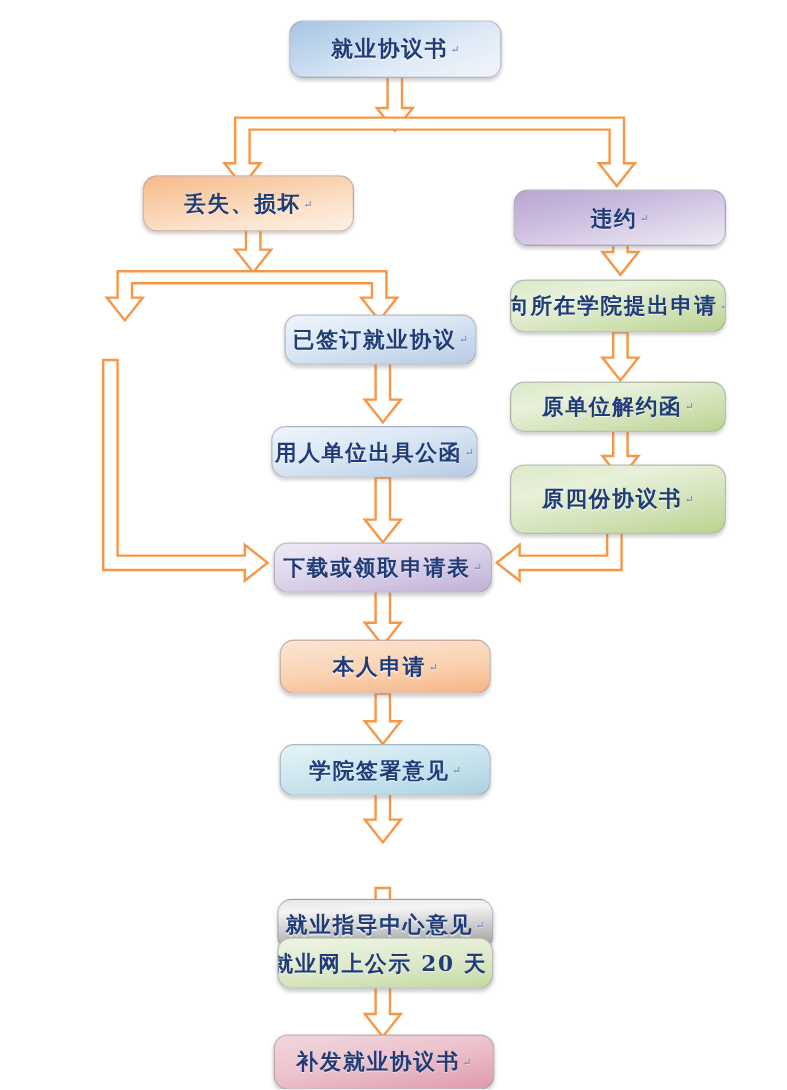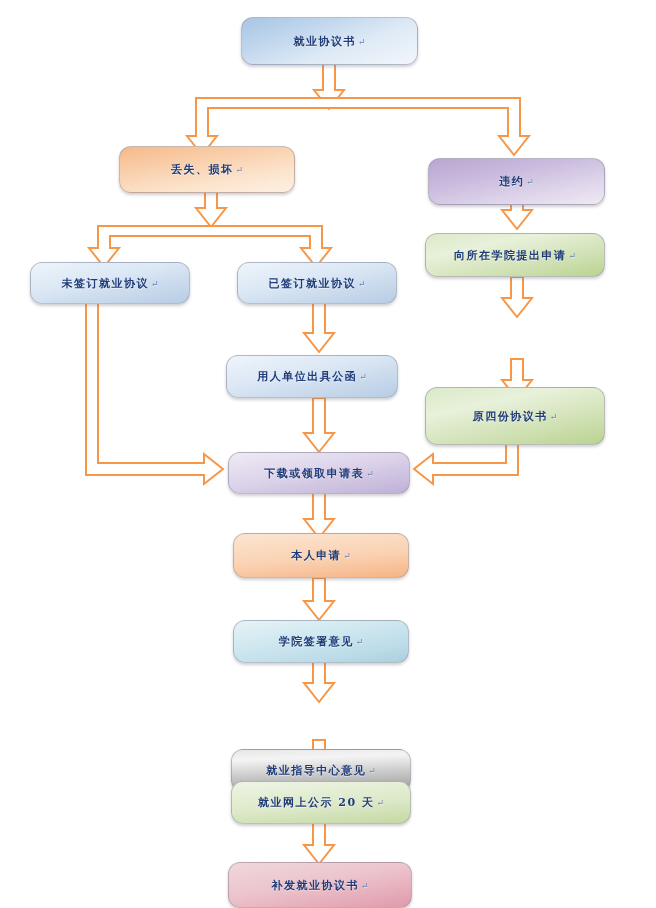--- a/index.html
+++ b/index.html
@@ -26,21 +26,21 @@
     box-sizing: border-box;
     display: flex;
     align-items: center;
     justify-content: center;
     box-shadow: 0 2px 3px rgba(120,120,130,0.35);
     overflow: hidden;
   }
   .node .label {
     font-family: "DejaVu Serif", "Liberation Serif", serif;
     font-weight: bold;
-    font-size: 11px;
+    font-size: 18px;
     color: #1f3c78;
     letter-spacing: 1.5px;
     white-space: nowrap;
     text-shadow: 0 1px 0 rgba(255,255,255,0.55);
   }
   .node .label::after {
     content: "\21B5";
     font-size: 9px;
     color: #6f85b4;
     font-weight: normal;
@@ -174,36 +174,36 @@
   </div>
 
   <div class="node sk-orange" style="left:119px; top:146px; width:176px; height:47px;">
     <span class="label">丢失、损坏</span>
   </div>
 
   <div class="node sk-purple" style="left:428px; top:146px; width:177px; height:47px;margin-top:12px;">
     <span class="label">违约</span>
   </div>
 
-  <div class="node sk-blue2" style="left:30px; top:262px; width:160px; height:42px;">
-    <span class="label">未签订就业协议</span>
-  </div>
 
   <div class="node sk-blue2" style="left:237px; top:262px; width:160px; height:42px;">
     <span class="label">已签订就业协议</span>
   </div>
 
   <div class="node sk-green" style="left:425px; top:233px; width:180px; height:44px;">
     <span class="label">向所在学院提出申请</span>
   </div>
 
   <div class="node sk-blue2" style="left:226px; top:355px; width:172px; height:43px;">
     <span class="label">用人单位出具公函</span>
   </div>
 
+  <div class="node sk-green" style="left:425px; top:318px; width:180px; height:42px;">
+    <span class="label">原单位解约函</span>
+  </div>
 
   <div class="node sk-green" style="left:425px; top:387px; width:180px; height:58px;">
     <span class="label">原四份协议书</span>
   </div>
 
   <div class="node sk-purple2" style="left:228px; top:452px; width:182px; height:42px;">
     <span class="label">下载或领取申请表</span>
   </div>
 
   <div class="node sk-orange2" style="left:233px; top:533px; width:176px; height:45px;">

